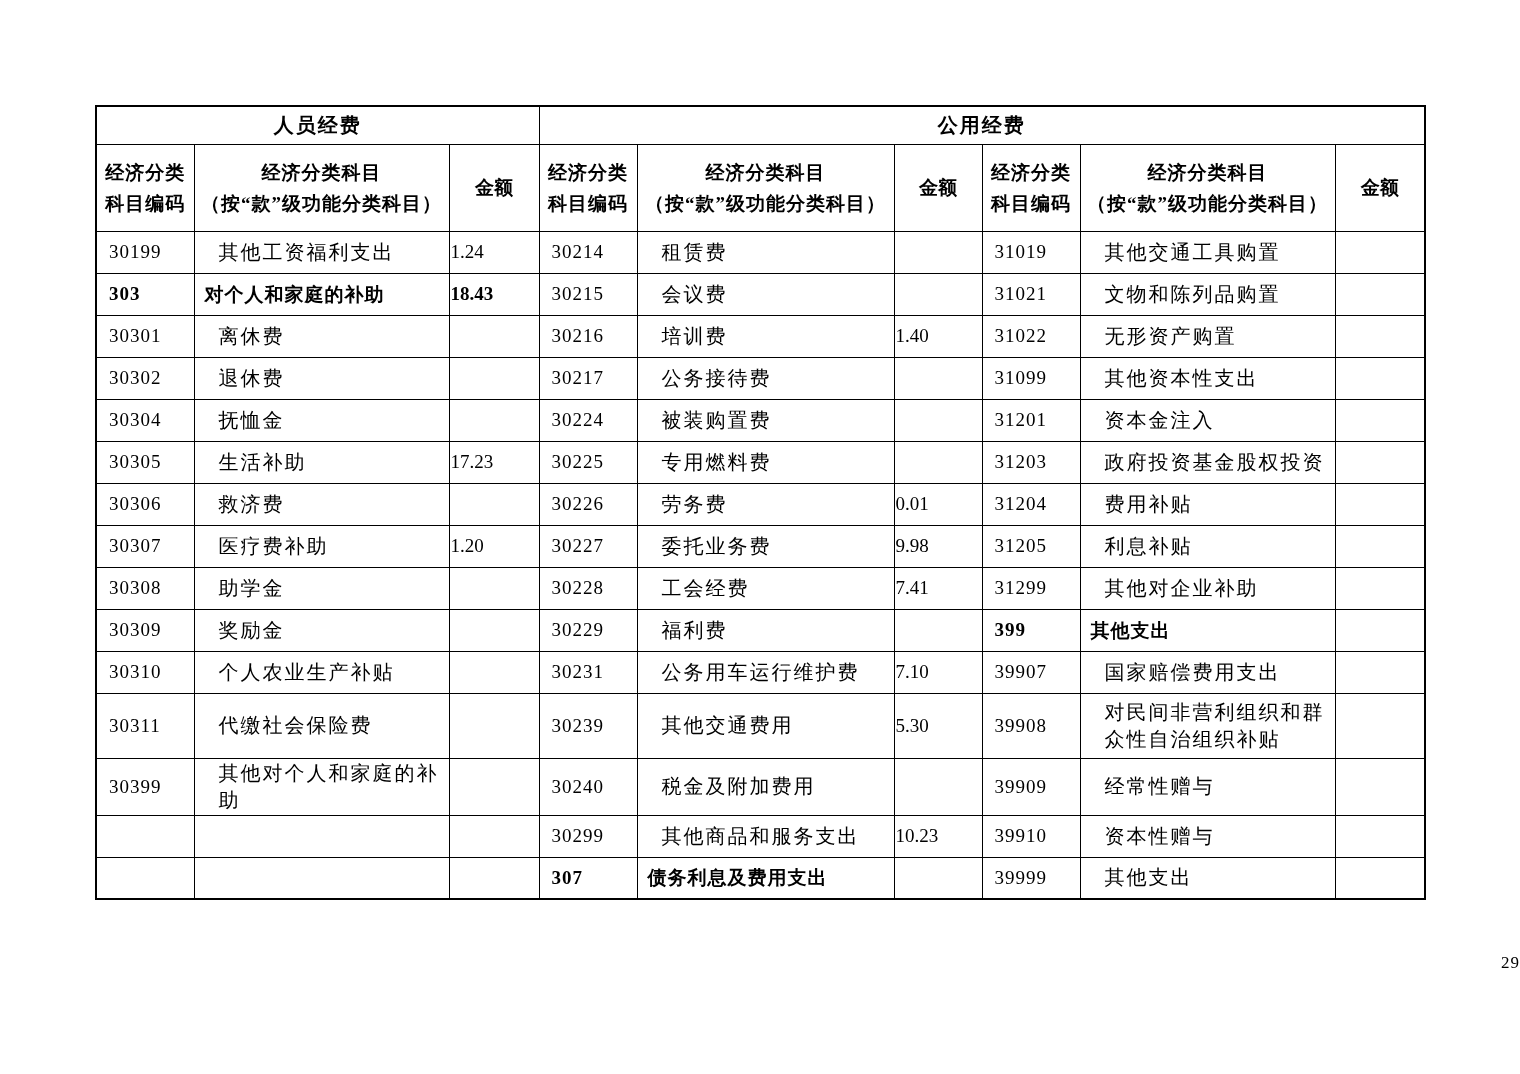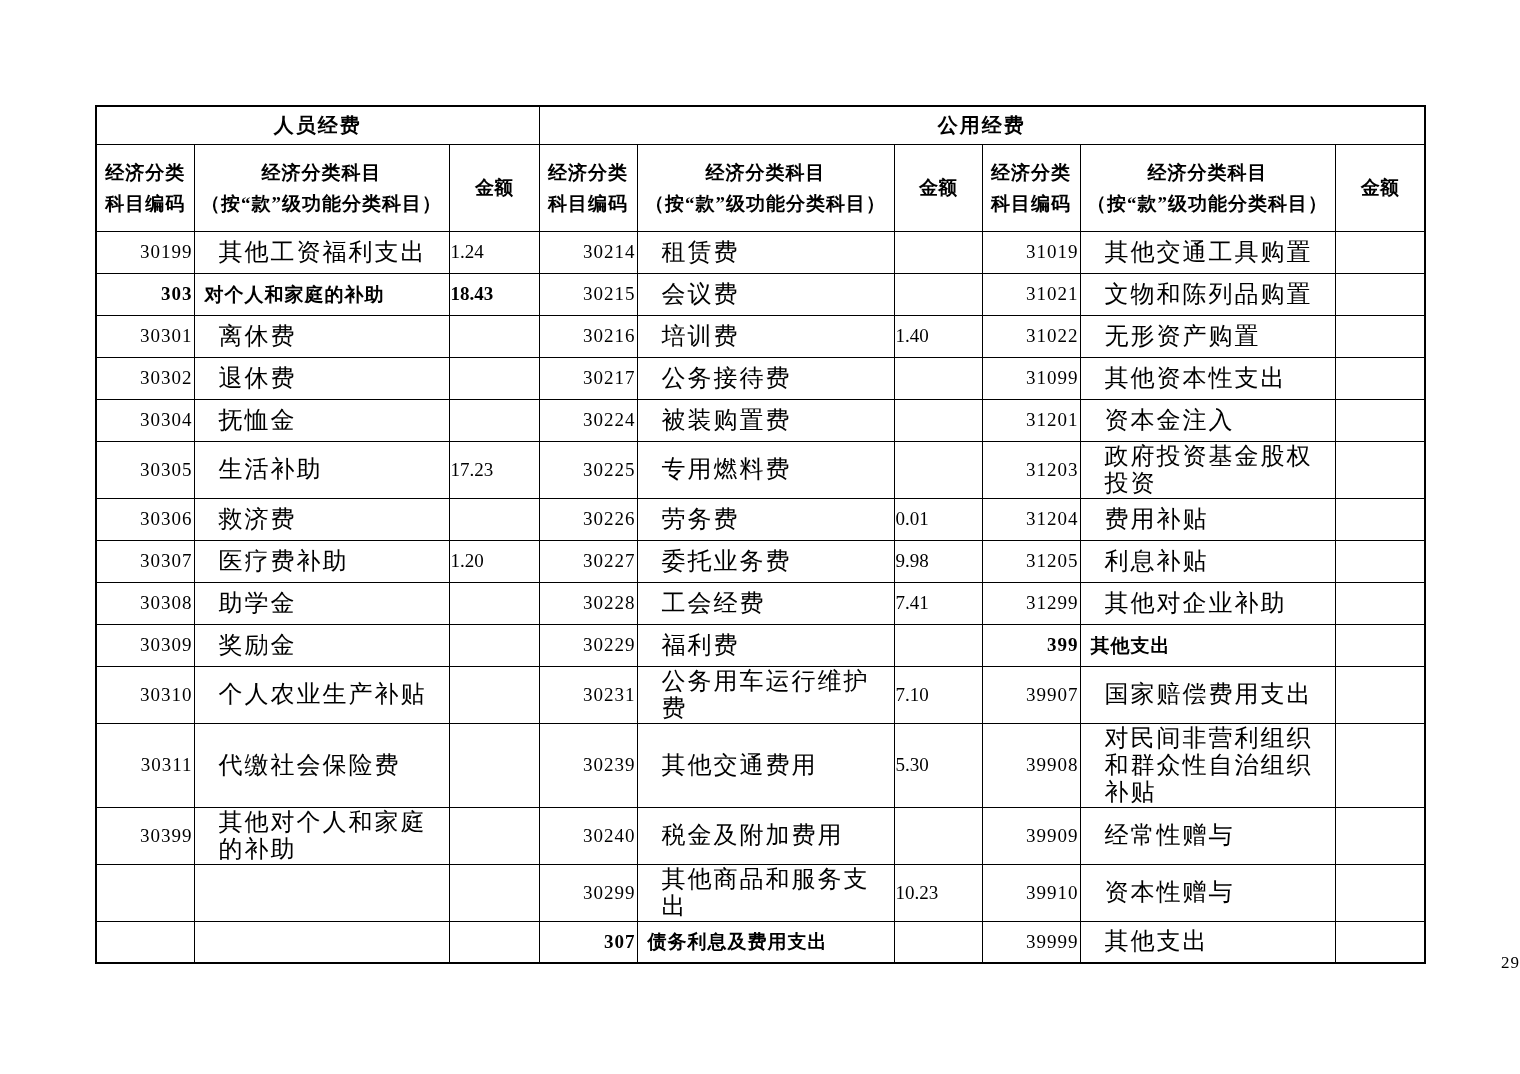--- a/index.html
+++ b/index.html
@@ -44,26 +44,26 @@
     font-weight: bold;
     font-size: 19px;
     text-align: center;
     padding: 0 2px;
   }
   tr.colhead-row .hline { line-height: 31px; letter-spacing: 1px; }
   tbody tr { height: 42px; }
   tbody tr.tall { height: 65px; }
   td.code {
     font-size: 19px;
-    text-align: right;
+    text-align: left;
     padding-left: 12px;
     letter-spacing: 1px;
   }
   td.name {
-    font-size: 24px;
+    font-size: 20px;
     text-align: left;
     padding-left: 24px;
     padding-right: 6px;
     letter-spacing: 2px;
     line-height: 27px;
     word-break: break-all;
   }
   td.name.cat {
     padding-left: 10px;
     font-size: 19px;

